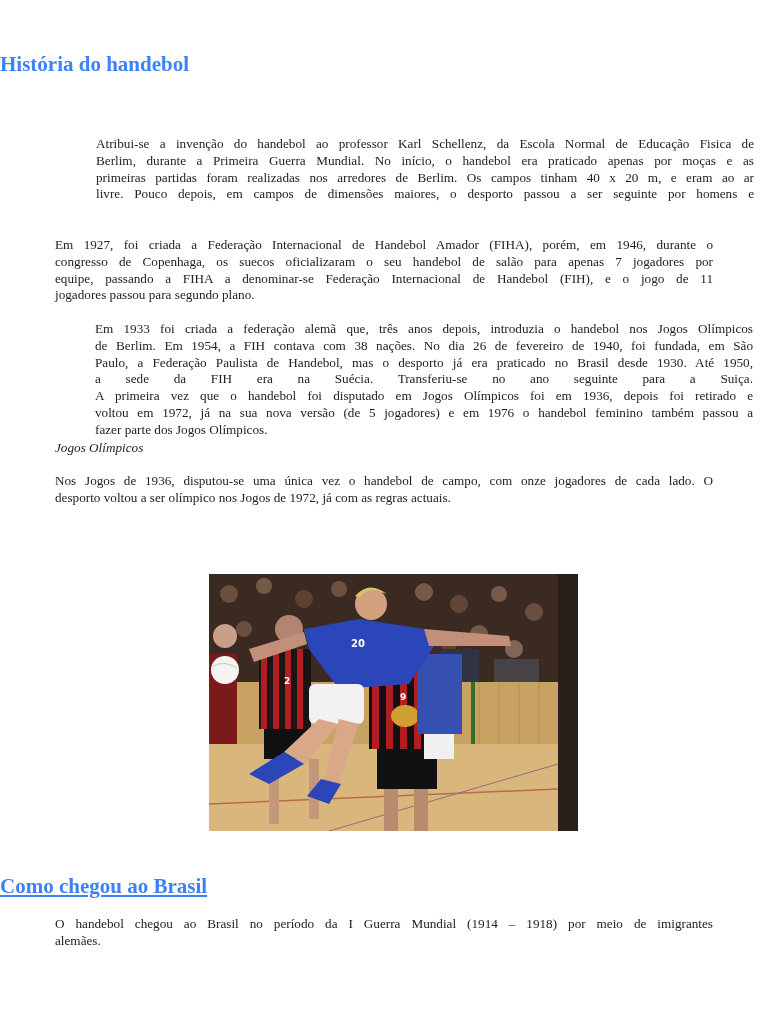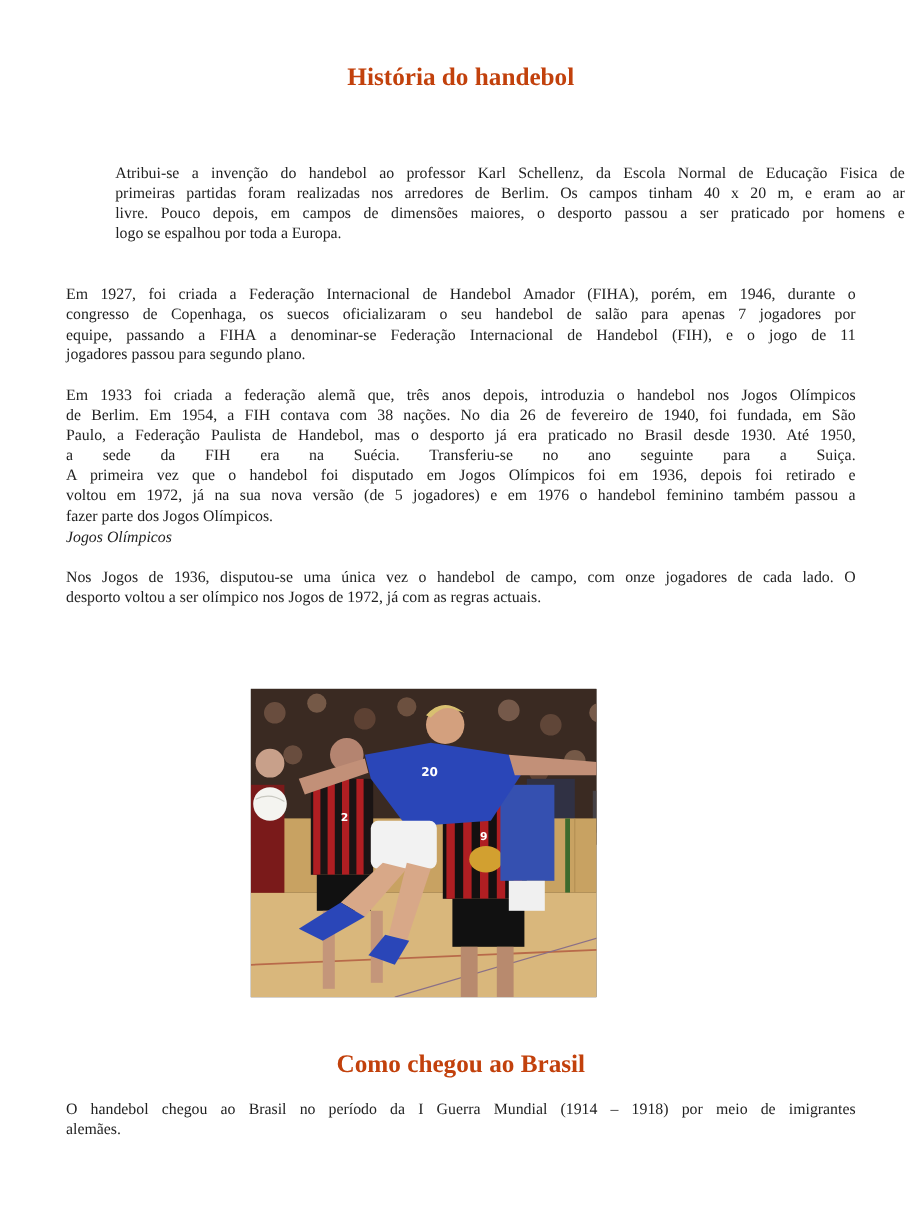--- a/index.html
+++ b/index.html
@@ -3,56 +3,56 @@
 <meta charset="utf-8">
 <style>
   html, body { margin: 0; padding: 0; background: #ffffff; }
   body {
     width: 768px; height: 1024px; position: relative; overflow: hidden;
     font-family: "Liberation Serif", "DejaVu Serif", serif;
     color: #1a1a1a;
   }
   .page { position: absolute; left: 0; top: 0; width: 768px; height: 1024px; }
   .title {
-    position: absolute; left: 0; width: 768px; text-align: center;
-    font-weight: bold; color: #c2410c;
+    position: absolute; left: 0; width: 768px; text-align: left;
+    font-weight: bold; color: #3b82f6;
   }
   #title-1 { top: 52px; font-size: 21px; }
-  #title-2 { top: 874px; font-size: 21px; }
+  #title-2 { top: 874px; font-size: 21px; text-decoration: underline; }
   .para {
     position: absolute; left: 55px; width: 658px;
     font-size: 13.2px; line-height: 16.8px; text-align: justify;
     margin: 0; color: #222;
   }
   .para .line { display: block; text-align: justify; text-align-last: justify; white-space: nowrap; }
   .para .line.last { text-align-last: left; }
   #p1 { top: 136px; margin-left: 41px; }
   #p2 { top: 237px; }
-  #p3 { top: 321px; }
+  #p3 { top: 321px; margin-left: 40px; }
   #p4 { top: 440px; font-style: italic; }
   #p5 { top: 473px; }
   #p6 { top: 916px; }
   .photo {
-    position: absolute; left: 209px; top: 574px; width: 288px; height: 257px; overflow: hidden;
+    position: absolute; left: 209px; top: 574px; width: 369px; height: 257px; overflow: hidden;
     background: #2a1e18;
   }
   .photo svg { display: block; }
 </style>
 </head>
 <body>
 
 <div class="page">
 
   <div class="title" id="title-1">História do handebol</div>
 
   <p class="para" id="p1">
     <span class="line">Atribui-se a invenção do handebol ao professor Karl Schellenz, da Escola Normal de Educação Fisica de</span>
+    <span class="line">Berlim, durante a Primeira Guerra Mundial. No início, o handebol era praticado apenas por moças e as</span>
     <span class="line">primeiras partidas foram realizadas nos arredores de Berlim. Os campos tinham 40 x 20 m, e eram ao ar</span>
-    <span class="line">livre. Pouco depois, em campos de dimensões maiores, o desporto passou a ser praticado por homens e</span>
-    <span class="line last">logo se espalhou por toda a Europa.</span>
+    <span class="line">livre. Pouco depois, em campos de dimensões maiores, o desporto passou a ser seguinte por homens e</span>
   </p>
 
   <p class="para" id="p2">
     <span class="line">Em 1927, foi criada a Federação Internacional de Handebol Amador (FIHA), porém, em 1946, durante o</span>
     <span class="line">congresso de Copenhaga, os suecos oficializaram o seu handebol de salão para apenas 7 jogadores por</span>
     <span class="line">equipe, passando a FIHA a denominar-se Federação Internacional de Handebol (FIH), e o jogo de 11</span>
     <span class="line last">jogadores passou para segundo plano.</span>
   </p>
 
   <p class="para" id="p3">

